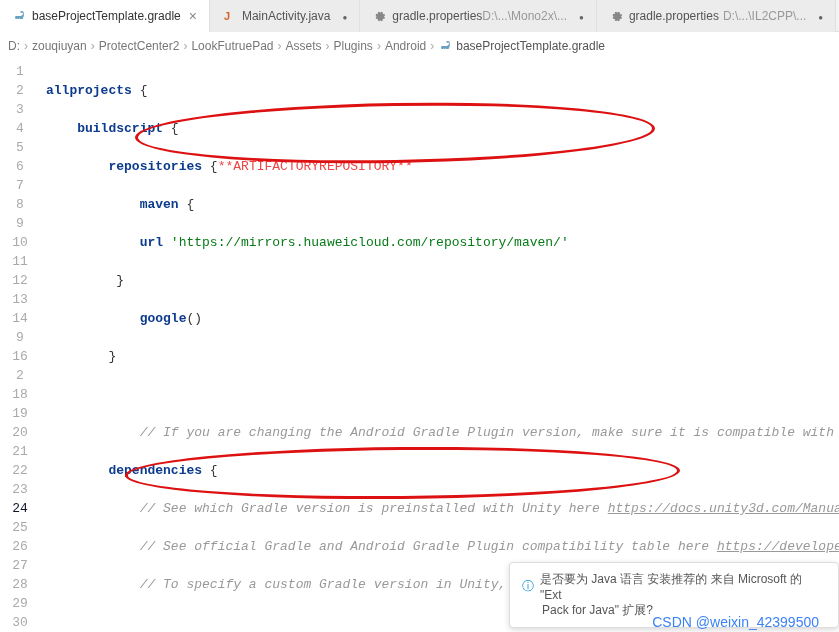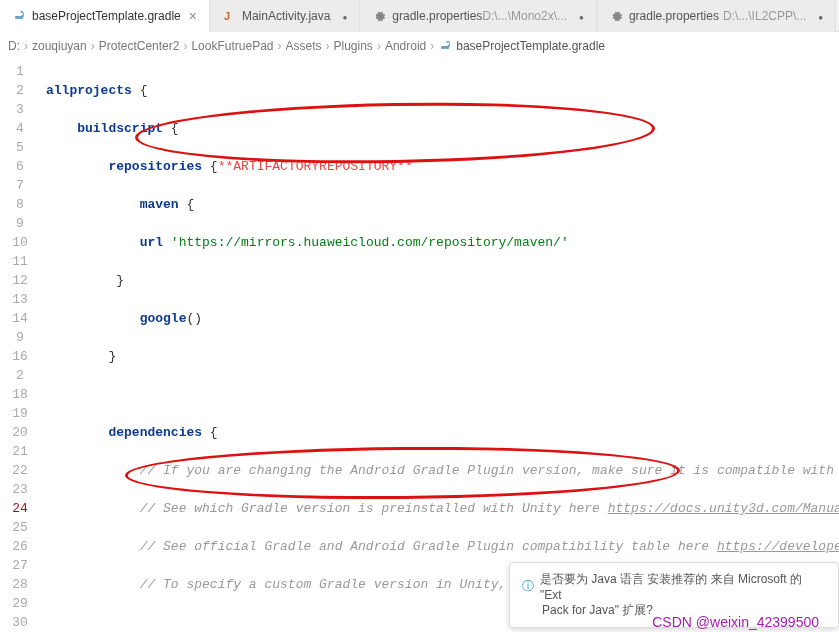--- a/index.html
+++ b/index.html
@@ -11,36 +11,36 @@
 .tab-close { margin-left: 8px; color: #888; font-size: 14px; line-height: 1; }
 .tab-mod { margin-left: 6px; color: #666; }
 .tab-dot::after { content: '●'; margin-left: 6px; color: #666; font-size: 8px; }
 .breadcrumb { display: flex; align-items: center; padding: 4px 8px; font-size: 12px; color: #666; height: 28px; white-space: nowrap; }
 .crumb { color: #777; }
 .sep { margin: 0 4px; color: #aaa; }
 .crumb-icon { margin-right: 4px; display: inline-flex; vertical-align: middle; }
 .editor { display: flex; font-family: Consolas, "Courier New", monospace; font-size: 13px; line-height: 19px; position: relative; height: calc(100% - 60px); }
 .gutter { width: 40px; text-align: center; color: #aaa; user-select: none; padding-top: 2px; background: #fff; flex-shrink: 0; }
 .gutter div { height: 19px; }
-.gutter .current { color: #7f1d1d; }
+.gutter .current { color: #0f172a; }
 .code { flex: 1; padding-top: 2px; padding-left: 6px; white-space: pre; overflow: hidden; position: relative; }
 .code .line { height: 19px; }
 .kw { color: #0d3b8e; font-weight: bold; }
 .str { color: #067a17; }
 .url-str { color: #067a17; }
 .cmt { color: #999; font-style: italic; }
 .link-cmt { color: #999; font-style: italic; text-decoration: underline; }
 .dir { color: #ef4444; font-weight: normal; margin-top: 26px; }
 .ellipse { position: absolute; border: 3px solid #d11; border-radius: 50%; pointer-events: none; }
 .ellipse.e1 { left: 95px; top: 43px; width: 520px; height: 60px; transform: rotate(-1deg); }
 .ellipse.e2 { left: 85px; top: 387px; width: 555px; height: 52px; transform: rotate(-0.5deg); }
 .popup { position: absolute; right: 0; bottom: 4px; background: #fff; border: 1px solid #ddd; box-shadow: 0 2px 6px rgba(0,0,0,0.15); padding: 8px 12px; font-size: 12px; color: #555; width: 330px; border-radius: 4px; }
 .popup-line { display: flex; align-items: center; }
 .popup-icon { margin-right: 6px; color: #1e90d2; }
-.watermark { position: absolute; right: 20px; bottom: 2px; color: #a21caf; font-size: 14px; pointer-events: none; }
+.watermark { position: absolute; right: 20px; bottom: 2px; color: #3b82f6; font-size: 14px; pointer-events: none; }
 </style>
 </head>
 <body>
 
 <div class="tabs">
   <div class="tab active">
     <span class="tab-icon">
         <svg width="14" height="14" viewBox="0 0 16 16">
           <path fill="#6aa0c0" d="M13 3c-1.2-1.2-3.2-.6-4 .4.6.2 1 .6 1.2 1C11 4 12 4.2 12.4 4.6c1 1-1 3.4-3.4 3.4H4c-.6 1-.6 2.4 0 3.4h1.6l.4-1 .4 1h1.6l.4-1 .4 1H12c1-1.4 1.6-3.2 1.6-5 0-1.6-.2-3-0.6-3.4z"></path>
         </svg>
@@ -140,22 +140,22 @@
   <div class="code">
 <div class="line"><span class="kw">allprojects</span> <span>{</span></div>
 <div class="line">    <span class="kw">buildscript</span> <span>{</span></div>
 <div class="line">        <span class="kw">repositories</span> <span>{</span><span class="dir">**ARTIFACTORYREPOSITORY**</span></div>
 <div class="line">            <span class="kw">maven</span> <span>{</span></div>
 <div class="line">            <span class="kw">url</span> <span class="str">'</span><span class="url-str">https://mirrors.huaweicloud.com/repository/maven/</span><span class="str">'</span></div>
 <div class="line">         <span>}</span></div>
 <div class="line">            <span class="kw">google</span><span>()</span></div>
 <div class="line">        <span>}</span></div>
 <div class="line"></div>
+<div class="line">            <span class="cmt">// If you are changing the Android Gradle Plugin version, make sure it is compatible with </span></div>
 <div class="line">        <span class="kw">dependencies</span> <span>{</span></div>
-<div class="line">            <span class="cmt">// If you are changing the Android Gradle Plugin version, make sure it is compatible with </span></div>
 <div class="line">            <span class="cmt">// See which Gradle version is preinstalled with Unity here </span><span class="link-cmt">https://docs.unity3d.com/Manua</span></div>
 <div class="line">            <span class="cmt">// See official Gradle and Android Gradle Plugin compatibility table here </span><span class="link-cmt">https://develope</span></div>
 <div class="line">            <span class="cmt">// To specify a custom Gradle version in Unity, go do "Preferences &gt; External Tools", unch</span></div>
 
 
 
 
 
 
 

